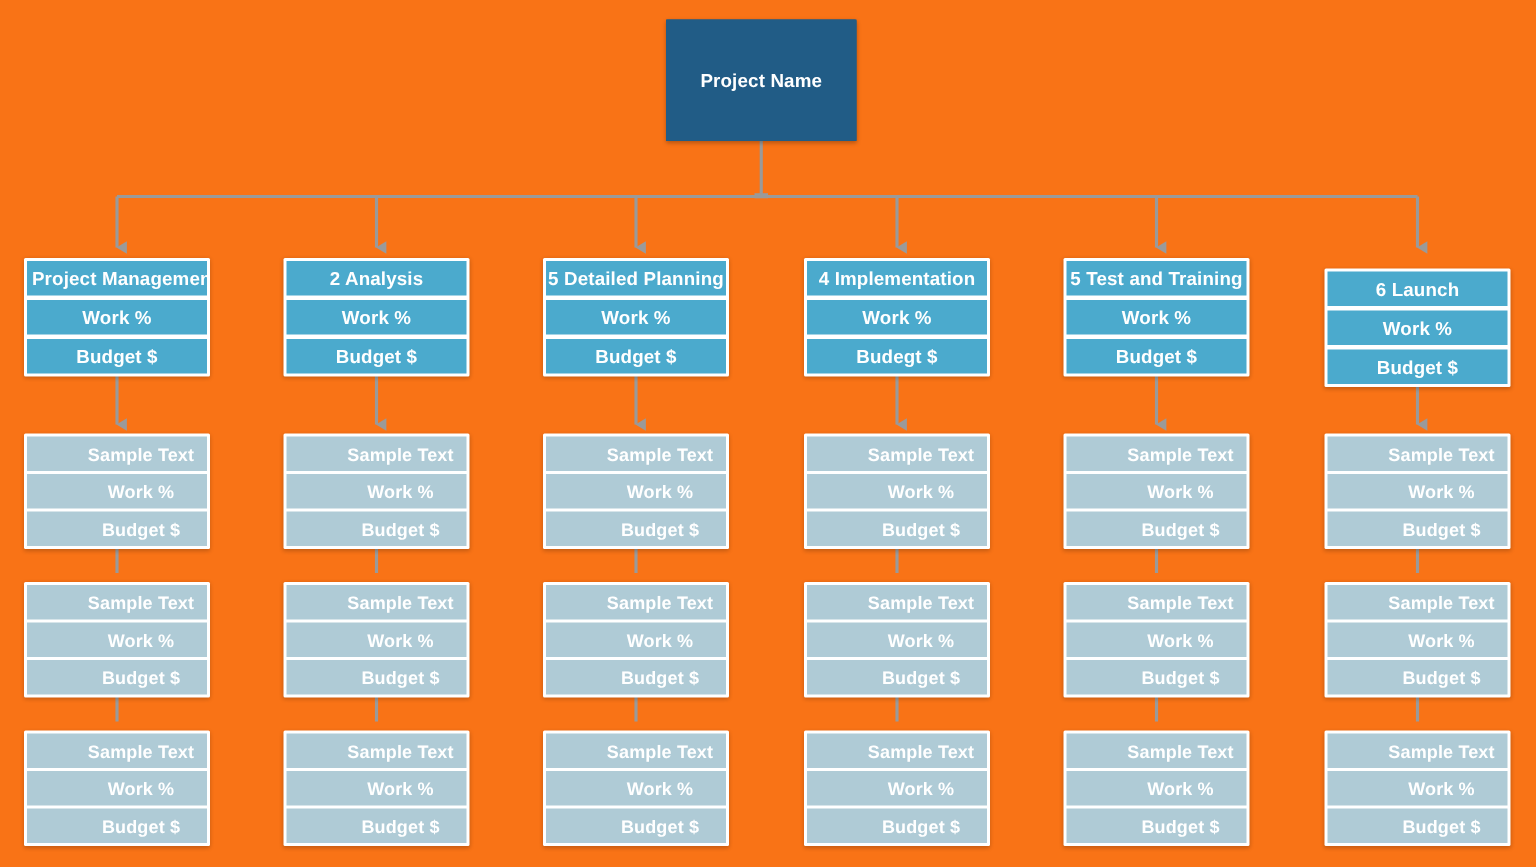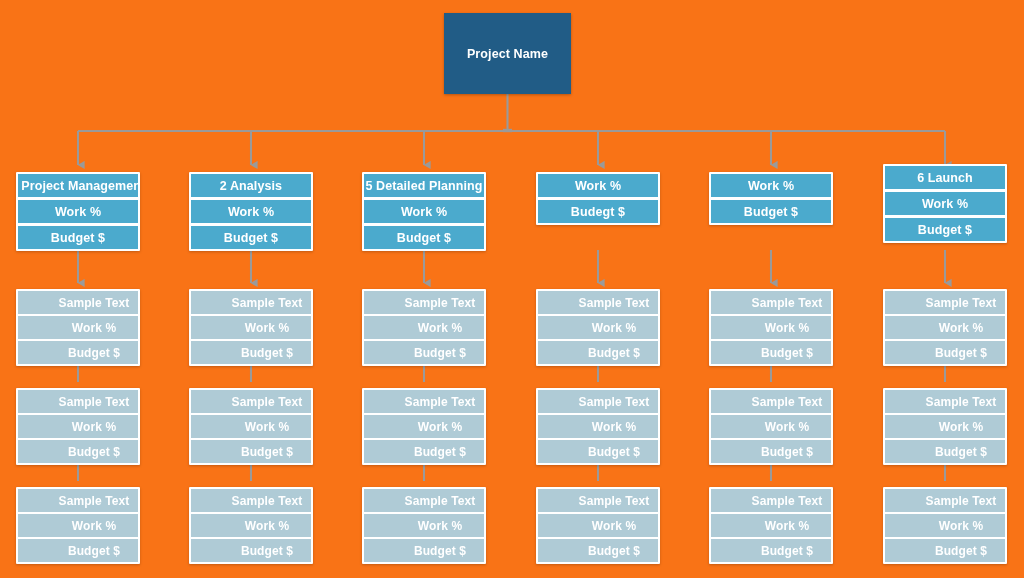--- a/index.html
+++ b/index.html
@@ -190,60 +190,62 @@
     <div class="cell">Work %</div>
     <div class="cell">Budget $</div>
   </div>
   <div class="node sub" style="left:362px; top:487px; width:124px;">
     <div class="cell">Sample Text</div>
     <div class="cell">Work %</div>
     <div class="cell">Budget $</div>
   </div>
 
   <div class="node lvl1" style="left:536px; top:172px; width:124px;">
+    <div class="cell">4 Implementation</div>
     <div class="cell">Work %</div>
     <div class="cell">Budegt $</div>
   </div>
   <div class="node sub" style="left:536px; top:289px; width:124px;">
     <div class="cell">Sample Text</div>
     <div class="cell">Work %</div>
     <div class="cell">Budget $</div>
   </div>
   <div class="node sub" style="left:536px; top:388px; width:124px;">
     <div class="cell">Sample Text</div>
     <div class="cell">Work %</div>
     <div class="cell">Budget $</div>
   </div>
   <div class="node sub" style="left:536px; top:487px; width:124px;">
     <div class="cell">Sample Text</div>
     <div class="cell">Work %</div>
     <div class="cell">Budget $</div>
   </div>
 
   <div class="node lvl1" style="left:709px; top:172px; width:124px;">
+    <div class="cell">5 Test and Training</div>
     <div class="cell">Work %</div>
     <div class="cell">Budget $</div>
   </div>
   <div class="node sub" style="left:709px; top:289px; width:124px;">
     <div class="cell">Sample Text</div>
     <div class="cell">Work %</div>
     <div class="cell">Budget $</div>
   </div>
   <div class="node sub" style="left:709px; top:388px; width:124px;">
     <div class="cell">Sample Text</div>
     <div class="cell">Work %</div>
     <div class="cell">Budget $</div>
   </div>
   <div class="node sub" style="left:709px; top:487px; width:124px;">
     <div class="cell">Sample Text</div>
     <div class="cell">Work %</div>
     <div class="cell">Budget $</div>
   </div>
 
-  <div class="node lvl1" style="left:883px; top:164px; width:124px;">
+  <div class="node lvl1" style="left:883px; top:179px; width:124px;">
     <div class="cell">6 Launch</div>
     <div class="cell">Work %</div>
     <div class="cell">Budget $</div>
   </div>
   <div class="node sub" style="left:883px; top:289px; width:124px;">
     <div class="cell">Sample Text</div>
     <div class="cell">Work %</div>
     <div class="cell">Budget $</div>
   </div>
   <div class="node sub" style="left:883px; top:388px; width:124px;">

